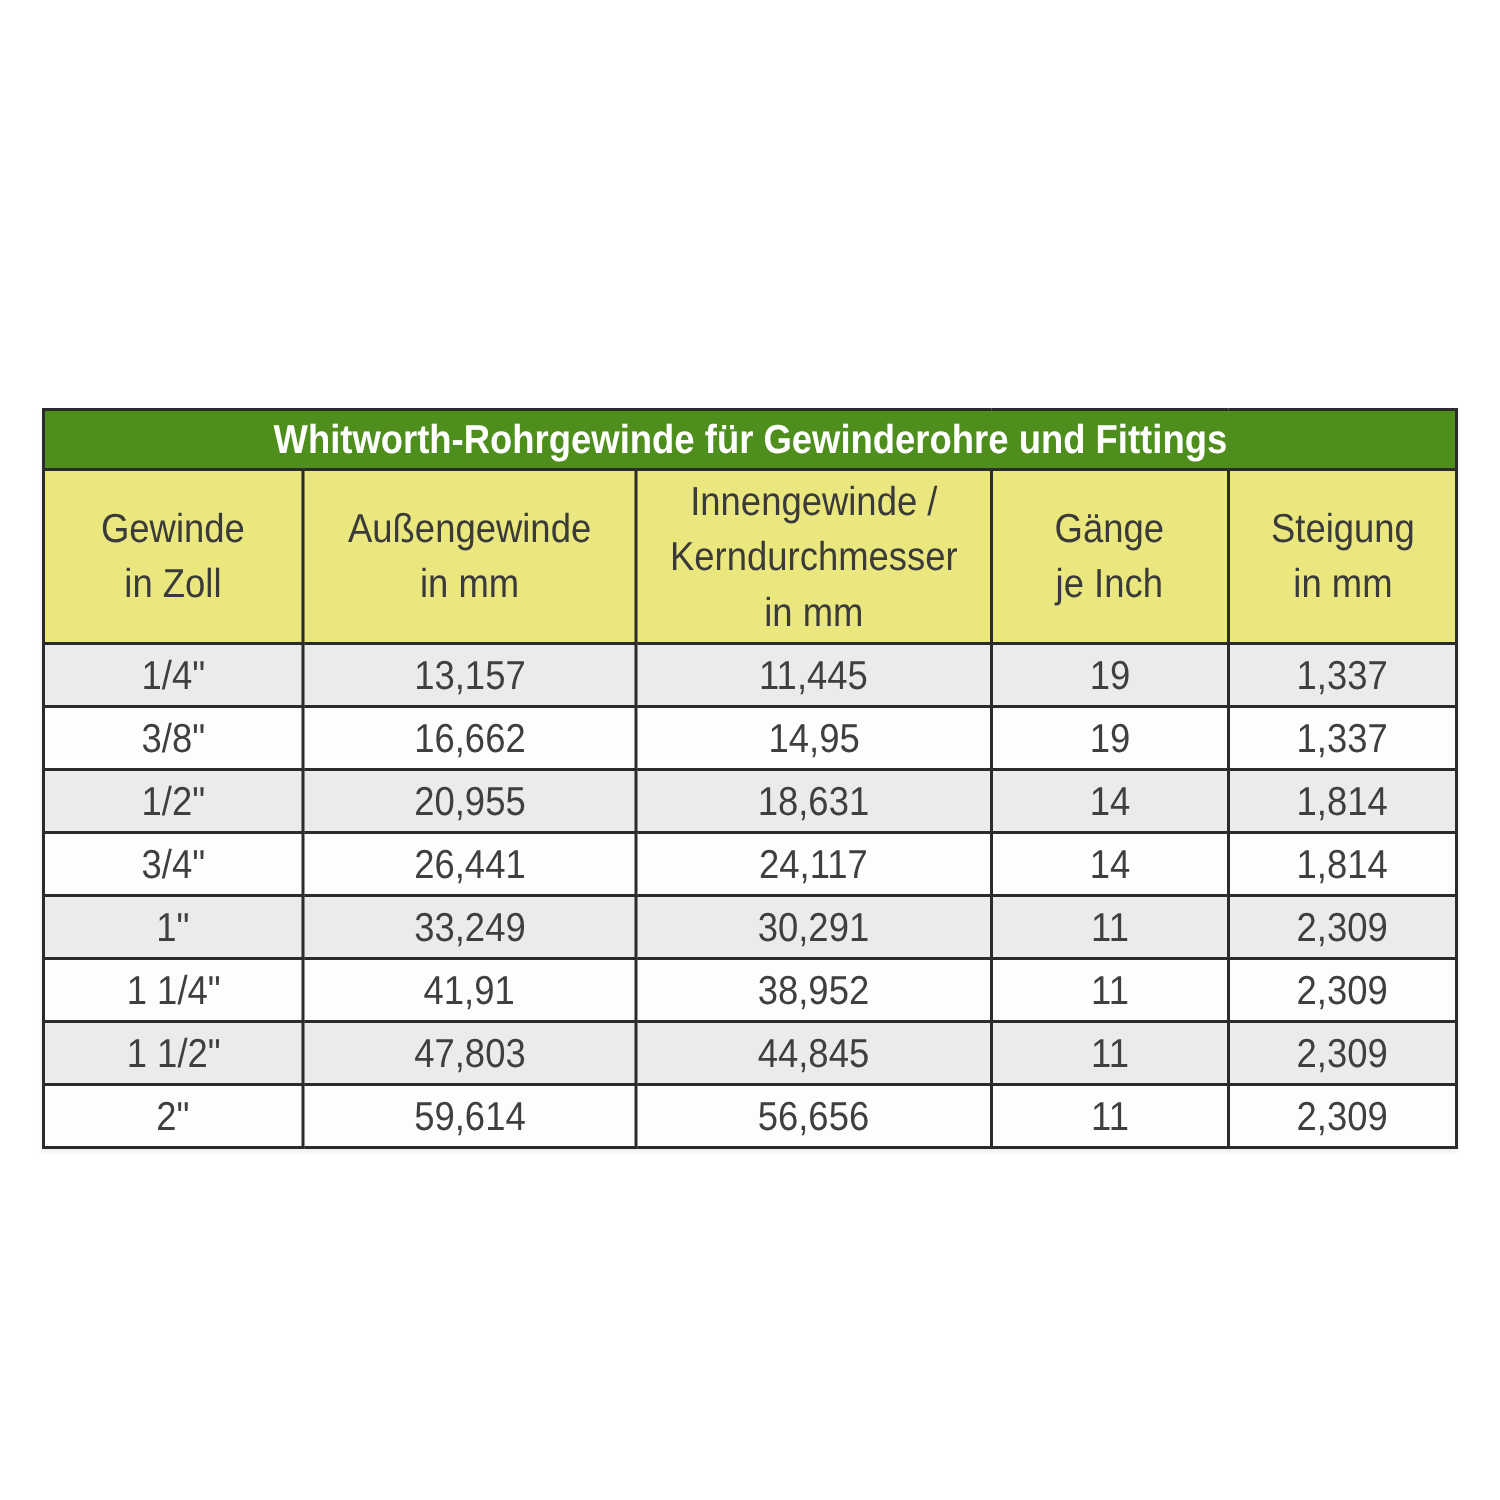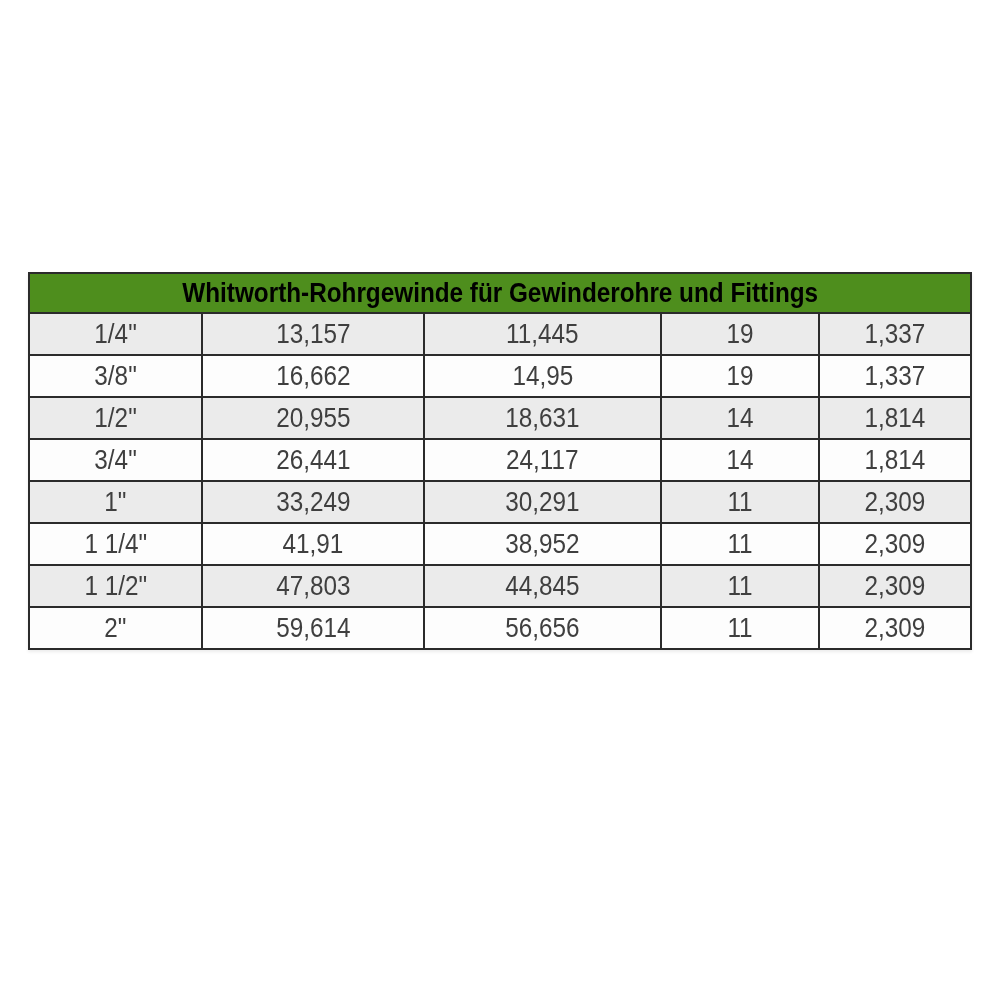--- a/index.html
+++ b/index.html
@@ -28,21 +28,21 @@
   }
   table.spec-table td, table.spec-table th {
     border: 2px solid #2b2b2b;
     padding: 0;
     text-align: center;
     vertical-align: middle;
   }
   .title-cell {
     background: #4e8e1d;
     height: 38px;
-    color: #000000;
+    color: #ffffff;
     font-weight: bold;
     font-size: 27px;
   }
   .head-cell {
     background: #eae77e;
     height: 114px;
     color: #3a3a3a;
     font-size: 27px;
     line-height: 37px;
   }
@@ -69,20 +69,43 @@
       <col style="width:173px">
       <col style="width:222px">
       <col style="width:237px">
       <col style="width:158px">
       <col style="width:152px">
     </colgroup>
     <tbody>
       <tr>
         <td class="title-cell" colspan="5">
           <span class="txt">Whitworth-Rohrgewinde für Gewinderohre und Fittings</span>
+        </td>
+      </tr>
+      <tr>
+        <td class="head-cell">
+          <span class="txt">Gewinde
+in Zoll</span>
+        </td>
+        <td class="head-cell">
+          <span class="txt">Außengewinde
+in mm</span>
+        </td>
+        <td class="head-cell">
+          <span class="txt">Innengewinde /
+Kerndurchmesser
+in mm</span>
+        </td>
+        <td class="head-cell">
+          <span class="txt">Gänge
+je Inch</span>
+        </td>
+        <td class="head-cell">
+          <span class="txt">Steigung
+in mm</span>
         </td>
       </tr>
 
       <tr class="data-row row-alt">
         <td><span class="txt">1/4"</span></td>
         <td><span class="txt">13,157</span></td>
         <td><span class="txt">11,445</span></td>
         <td><span class="txt">19</span></td>
         <td><span class="txt">1,337</span></td>
       </tr>

